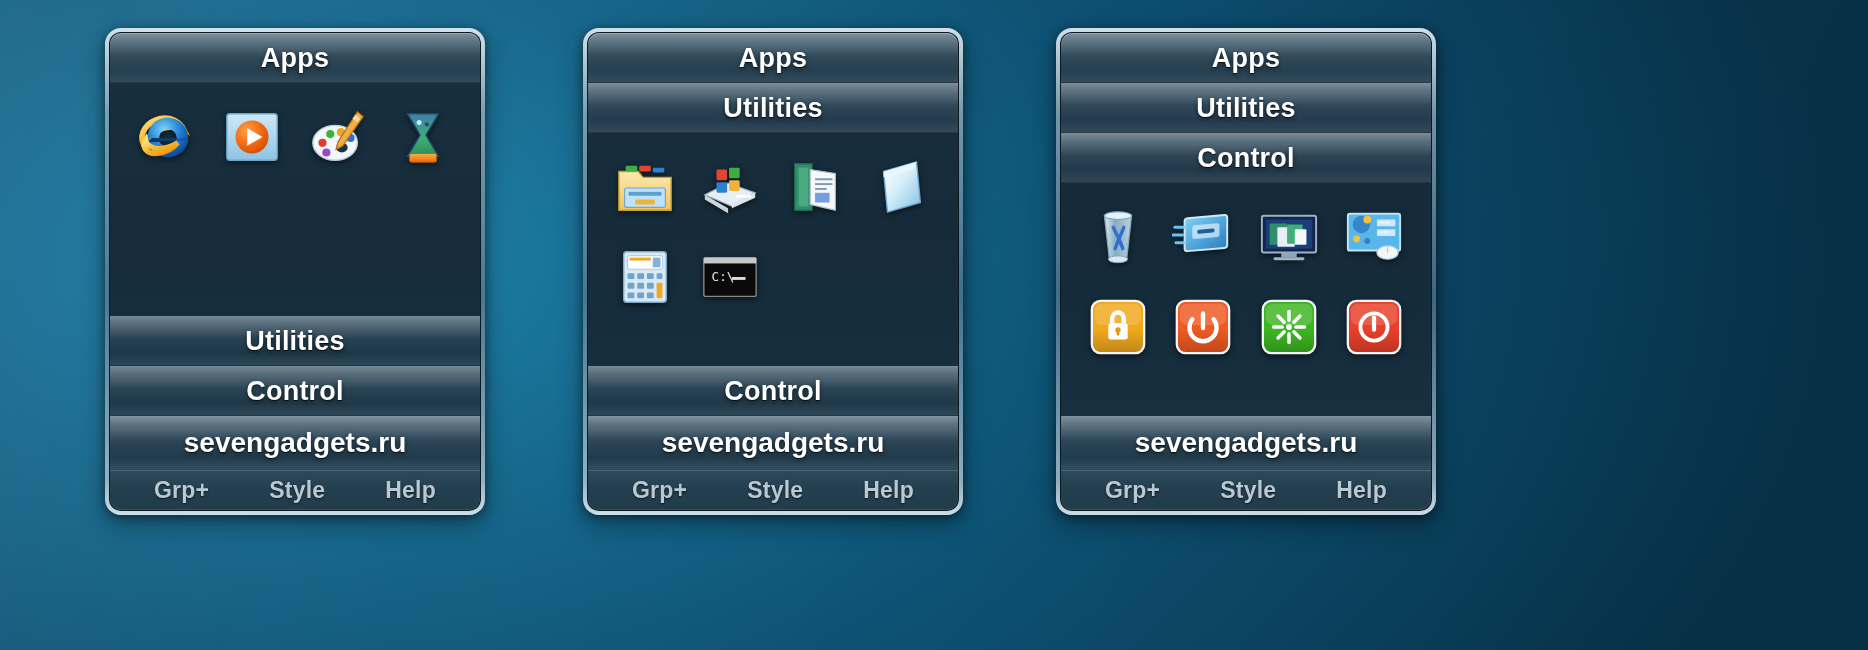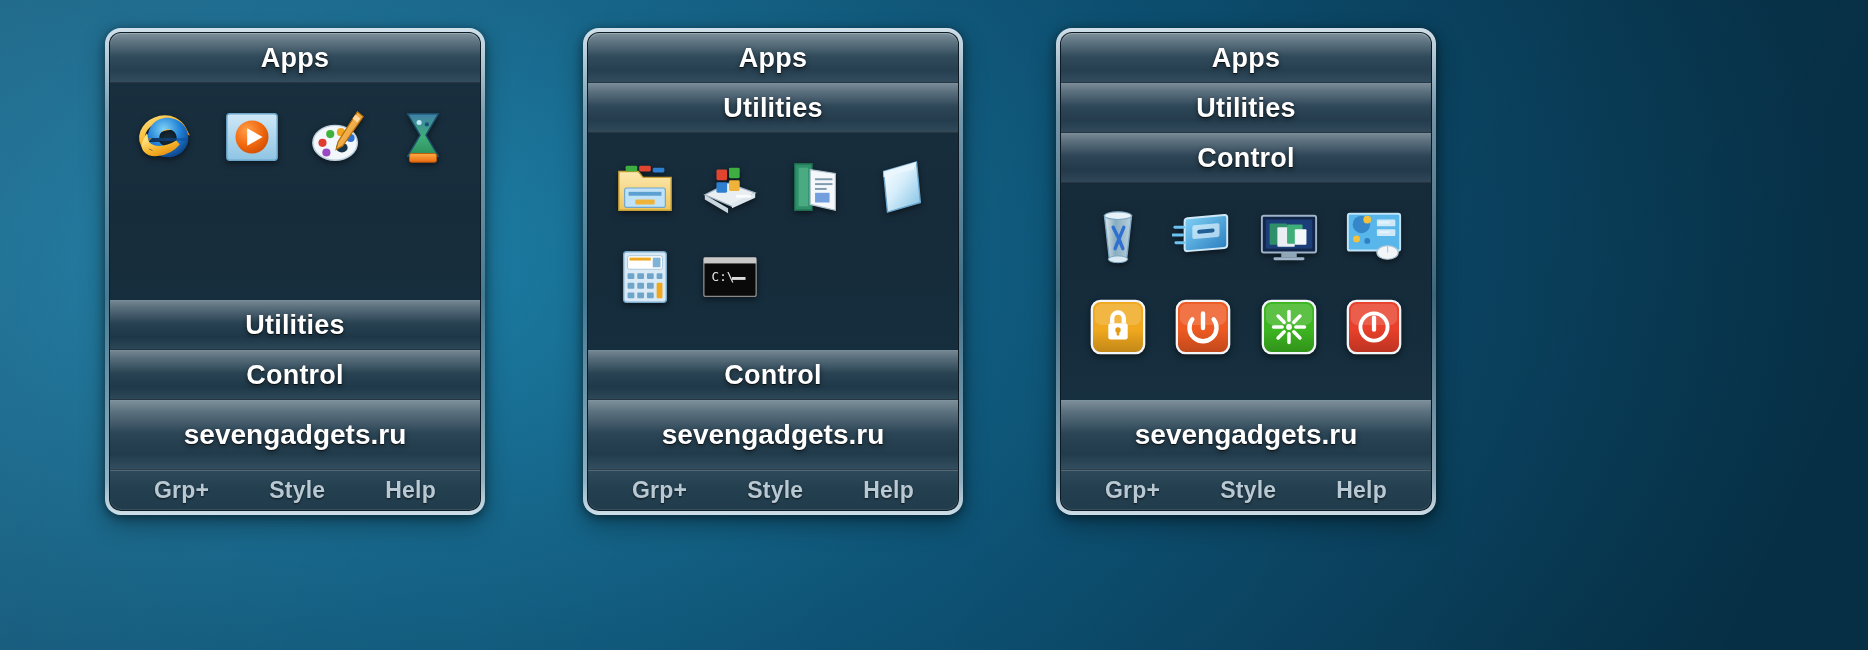--- a/index.html
+++ b/index.html
@@ -119,21 +119,21 @@
     justify-content: center;
     cursor: pointer;
   }
 
   .ico { width: 62px; height: 62px; display: block; filter: drop-shadow(0 2px 3px rgba(0,0,0,0.55)); }
 
   
   .brand {
     position: relative;
     flex: 0 0 auto;
-    height: 70px;
+    height: 54px;
     display: flex;
     align-items: center;
     justify-content: center;
     background:
       linear-gradient(180deg,
         rgba(196,214,224,0.38) 0%,
         rgba(152,176,191,0.32) 16%,
         rgba(84,112,130,0.26) 52%,
         rgba(50,78,96,0.22) 78%,
         rgba(98,128,146,0.30) 100%);

